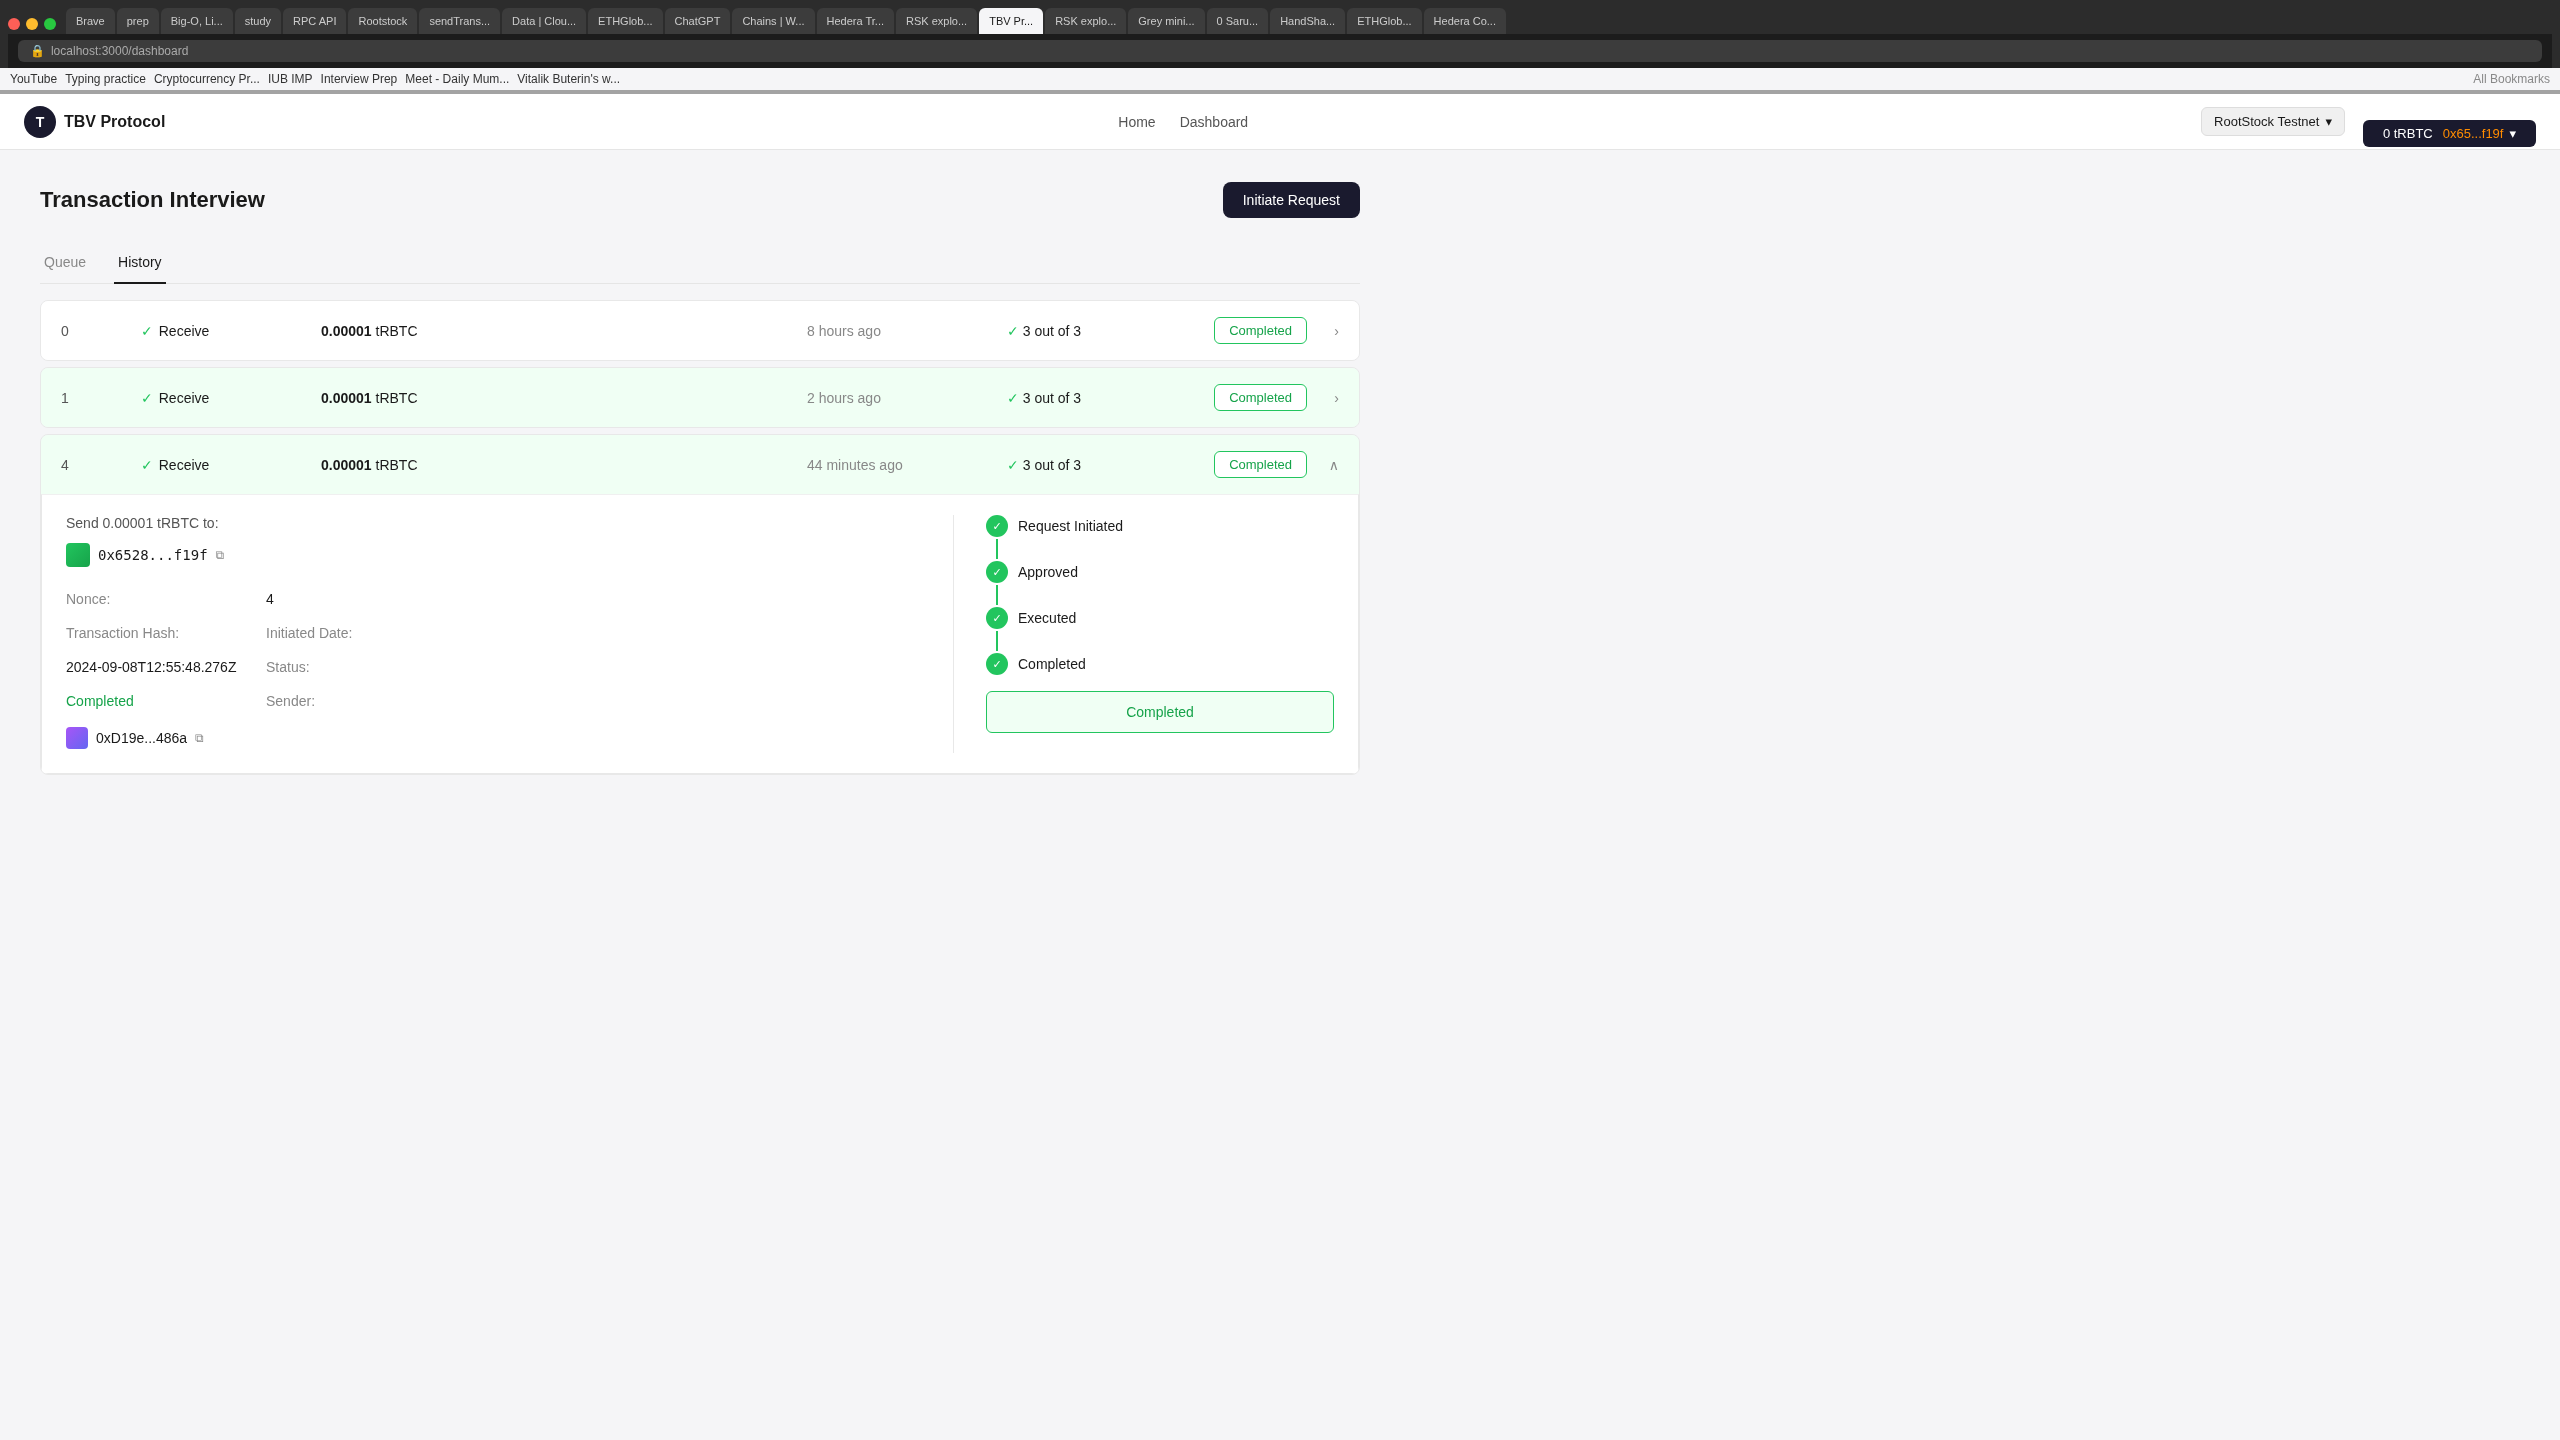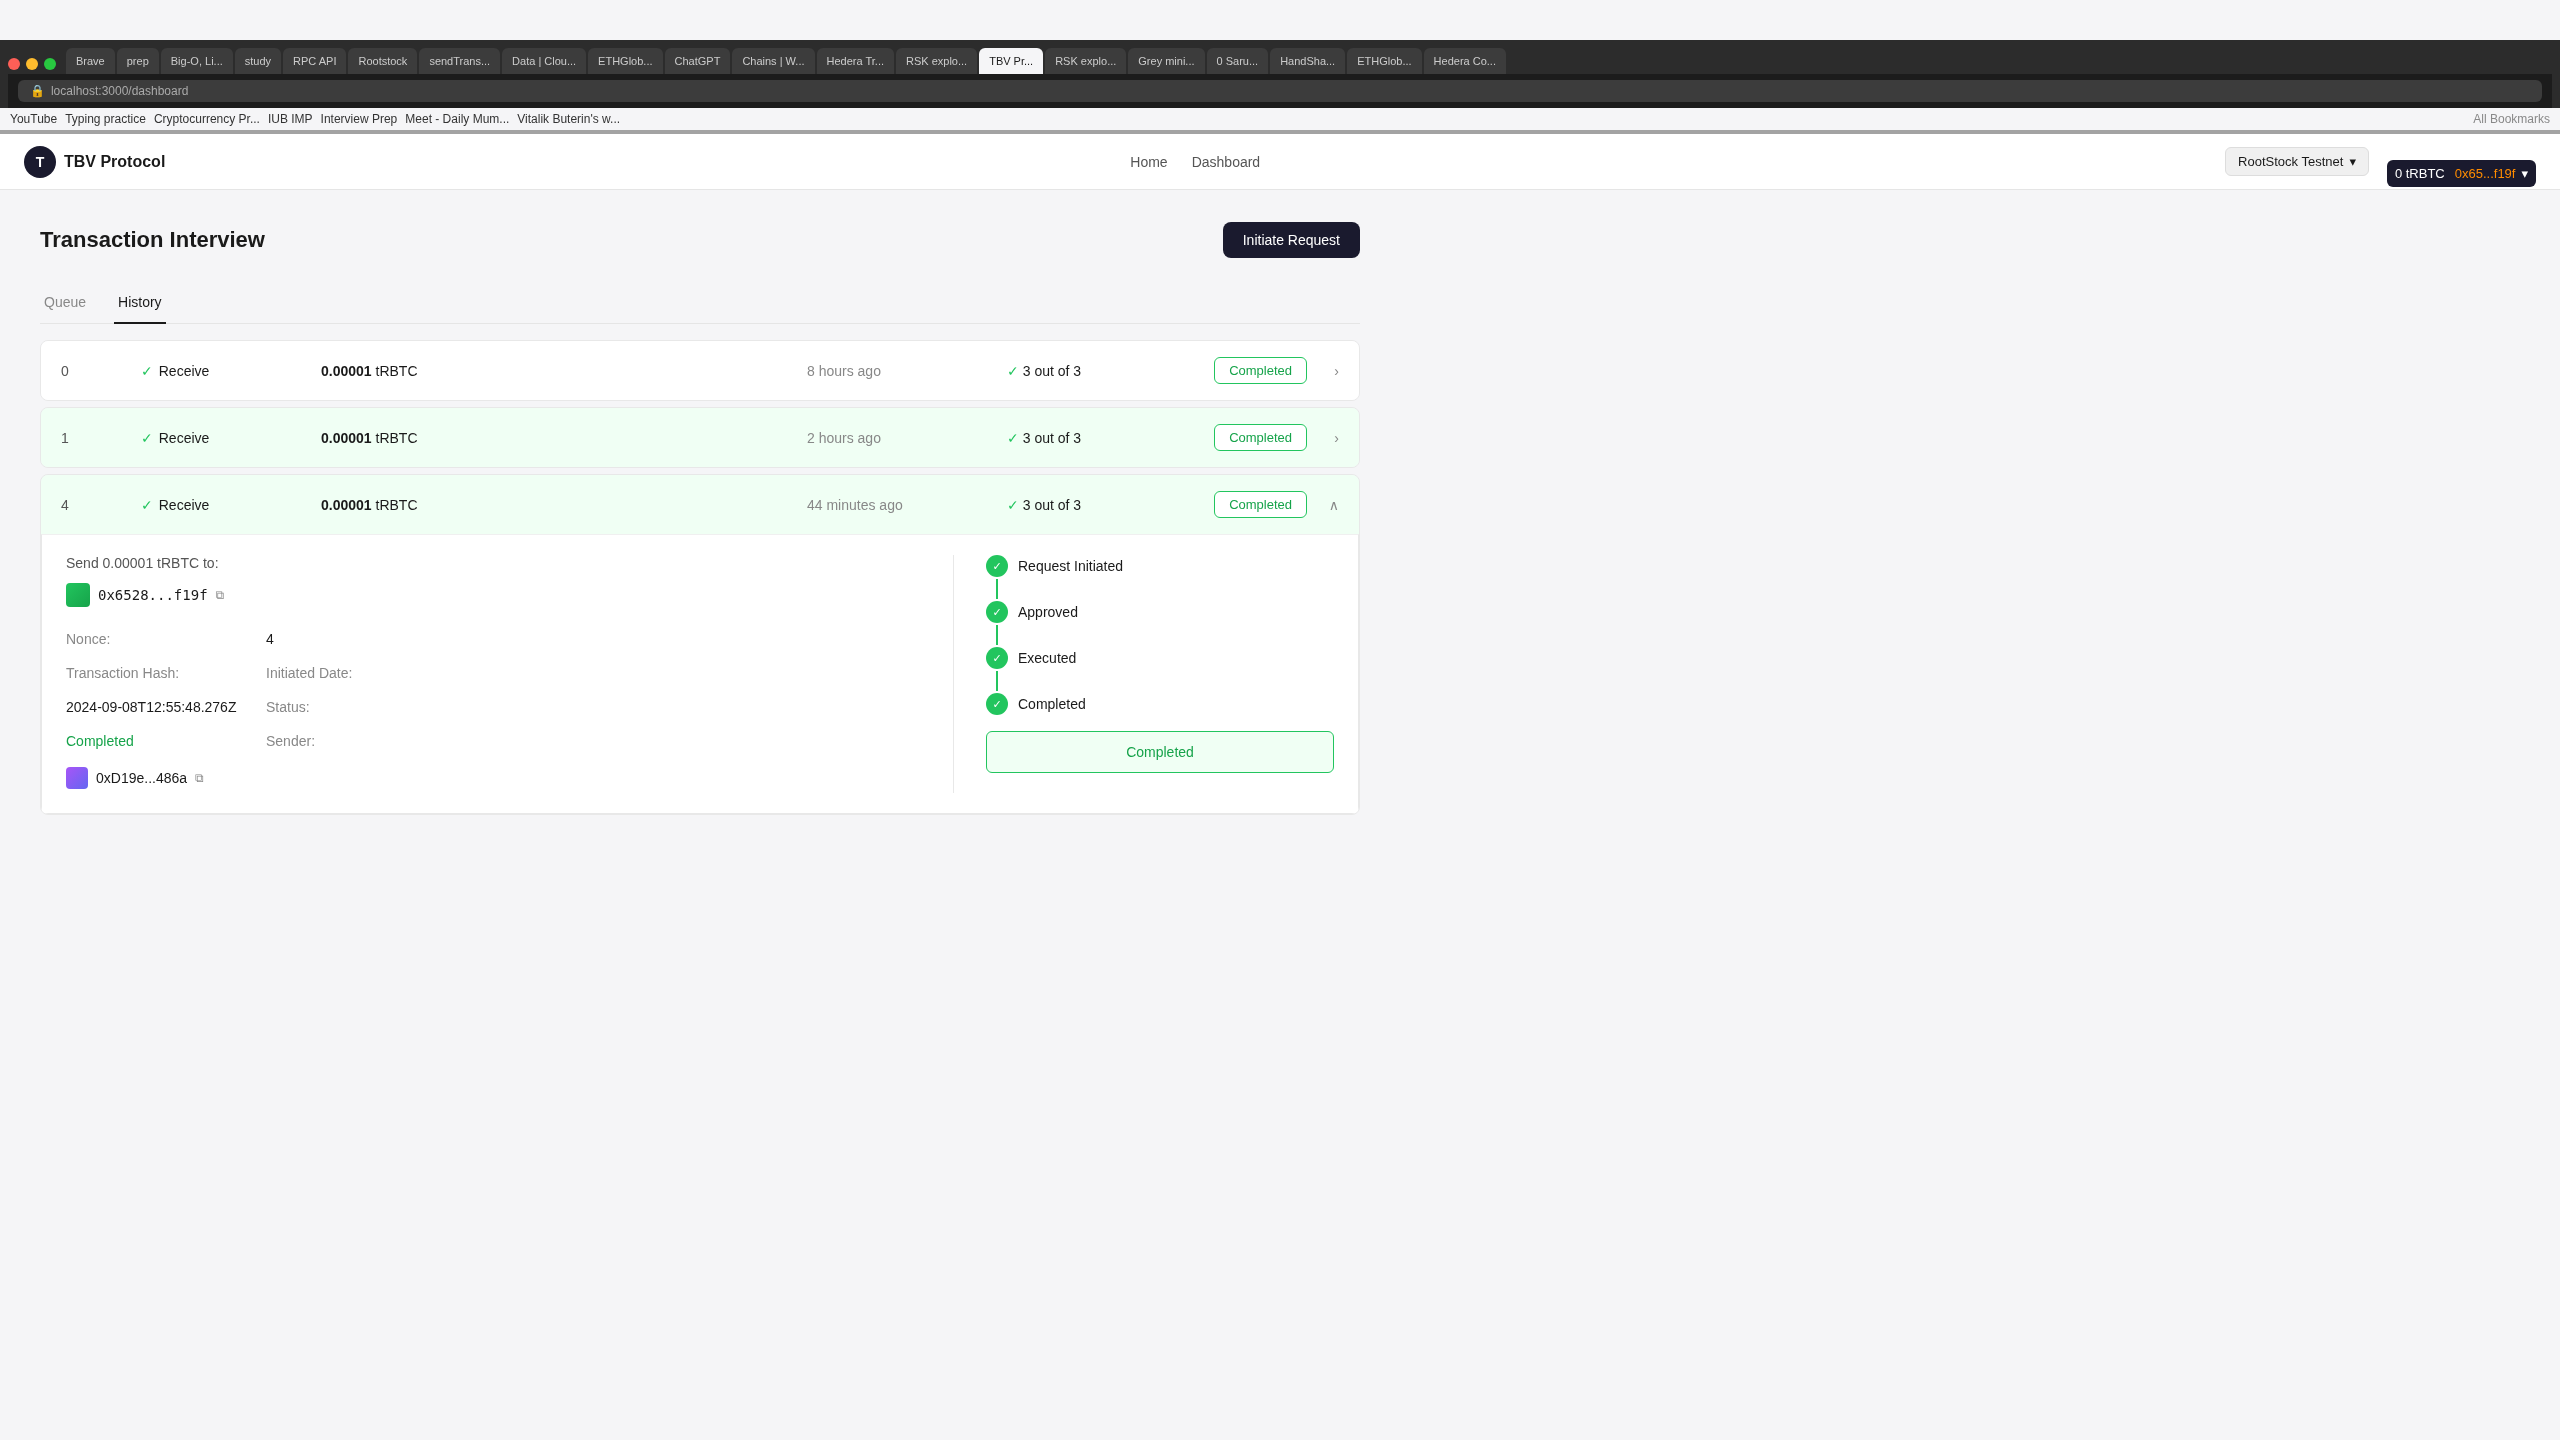--- a/index.html
+++ b/index.html
@@ -7,21 +7,20 @@
       font-family: -apple-system, BlinkMacSystemFont, 'Segoe UI', sans-serif;
       background: #f5f5f7;
       color: #1a1a1a;
       font-size: 14px;
     }
 
     
     .browser-chrome {
       background: #2c2c2c;
       padding: 6px 8px 0;
-      margin-top: 40px;
     }
     .browser-tabs {
       display: flex;
       gap: 2px;
       overflow: hidden;
       height: 28px;
       align-items: flex-end;
     }
     .browser-tab {
       background: #3c3c3c;
@@ -138,21 +137,21 @@
       font-size: 13px;
       display: flex;
       align-items: center;
       gap: 6px;
       cursor: pointer;
     }
     .wallet-badge {
       background: #1a1a2e;
       color: #fff;
       border-radius: 6px;
-      padding: 6px 8px;
+      padding: 6px 20px;
       font-size: 13px;
       display: flex;
       align-items: center;
       gap: 6px;
       cursor: pointer;
       margin-top: 24px;
     }
     .wallet-badge .balance {
       color: #ff8c00;
       margin-left: 4px;

